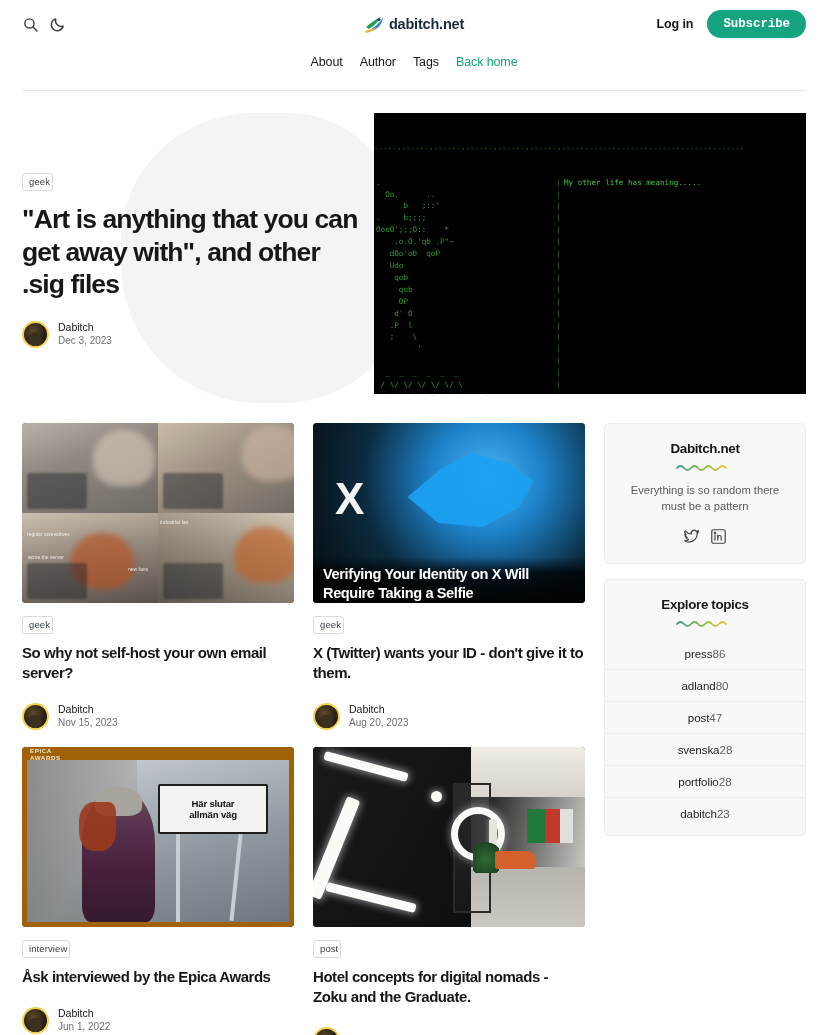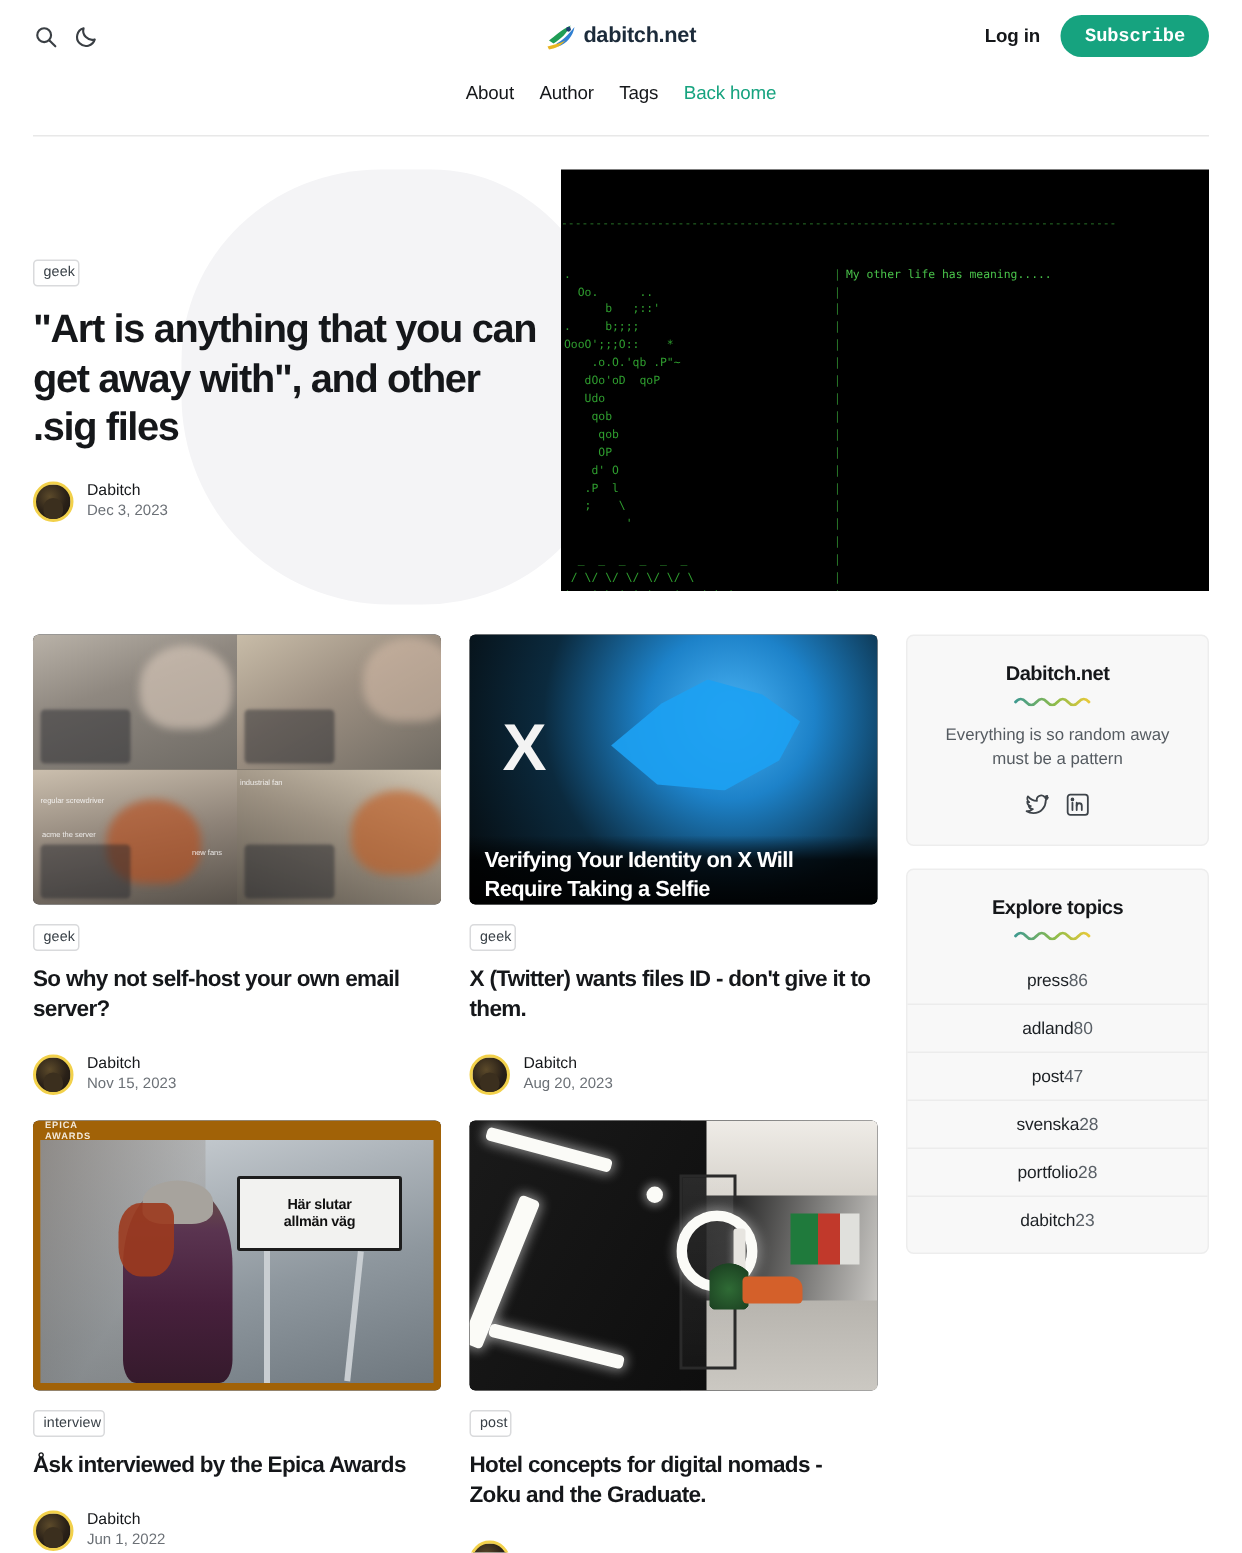--- a/index.html
+++ b/index.html
@@ -551,21 +551,21 @@
     <article class="post-card">
       <div class="post-thumb">
         <div class="thumb-x">
           <div class="x-bird"></div>
           <div class="x-glyph">X</div>
         </div>
         <div class="x-overlay">Verifying Your Identity on X Will Require Taking a Selfie</div>
       </div>
       <div class="post-body">
         <span class="tag-pill">geek</span>
-        <h2 class="post-title">X (Twitter) wants files ID - don't give it to them.</h2>
+        <h2 class="post-title">X (Twitter) wants your ID - don't give it to them.</h2>
         <div class="byline">
           <div class="avatar"></div>
           <div class="byline-meta">
             <div class="byline-name">Dabitch</div>
             <div class="byline-date">Aug 20, 2023</div>
           </div>
         </div>
       </div>
     </article>
 
@@ -638,21 +638,21 @@
       <svg class="squiggle" width="58" height="8" viewBox="0 0 58 8">
         <path d="M1 5 q3.5 -4 7 0 t7 0 t7 0 t7 0 t7 0 t7 0 t7 0" fill="none" stroke-width="1.8" stroke-linecap="round" stroke="url(#g1)"></path>
         <defs>
             <linearGradient id="g1" x1="0" y1="0" x2="1" y2="0">
           <stop offset="0%" stop-color="#3f9a8f"></stop>
               <stop offset="55%" stop-color="#8fbc4a"></stop>
               <stop offset="100%" stop-color="#e8c93a"></stop>
         </linearGradient>
           </defs>
       </svg>
-      <div class="side-desc">Everything is so random away must be a pattern</div>
+      <div class="side-desc">Everything is so random there must be a pattern</div>
       <div class="socials">
         <span class="soc">
           <svg viewBox="0 0 24 24" fill="none" stroke="currentColor" stroke-width="1.7" stroke-linejoin="round">
             <path d="M22 5.2c-.75.35-1.55.58-2.4.68a4.1 4.1 0 0 0 1.8-2.27c-.8.47-1.68.81-2.62 1A4.13 4.13 0 0 0 11.7 8.4a11.7 11.7 0 0 1-8.5-4.3 4.13 4.13 0 0 0 1.28 5.5c-.67-.02-1.3-.2-1.86-.5v.05a4.13 4.13 0 0 0 3.3 4.05c-.6.17-1.25.2-1.87.08a4.13 4.13 0 0 0 3.85 2.87A8.3 8.3 0 0 1 2 18.1a11.7 11.7 0 0 0 6.3 1.85c7.56 0 11.7-6.27 11.7-11.7v-.53A8.3 8.3 0 0 0 22 5.2z"></path>
           </svg>
         </span>
         <span class="soc">
           <svg viewBox="0 0 24 24" fill="none" stroke="currentColor" stroke-width="1.7" stroke-linejoin="round">
             <rect x="2.5" y="2.5" width="19" height="19" rx="2.5"></rect>
             <line x1="7" y1="10" x2="7" y2="17" stroke-linecap="round"></line>

